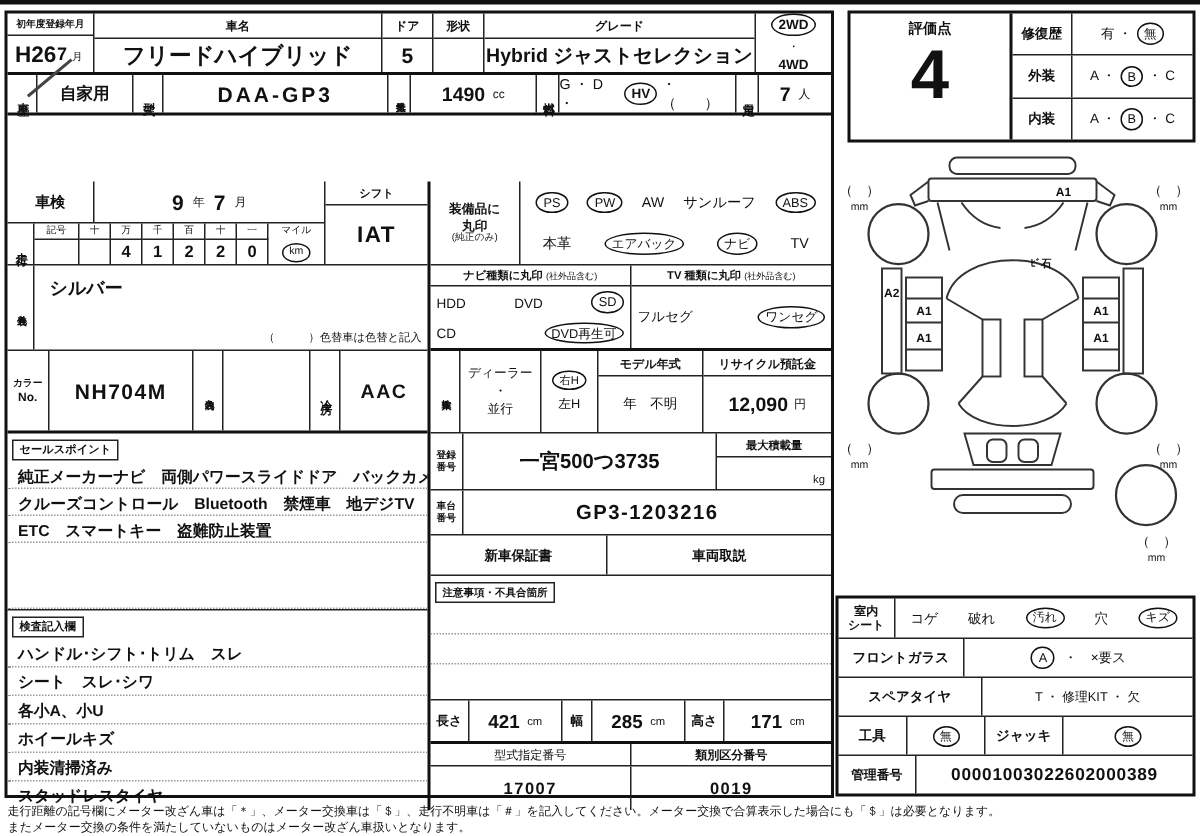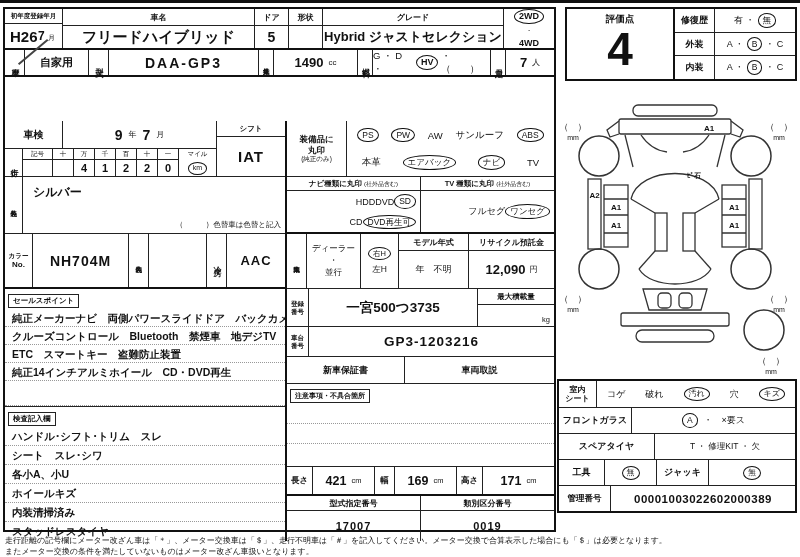--- a/index.html
+++ b/index.html
@@ -36,38 +36,38 @@
 .regmon { position:absolute; bottom:5px; right:7px; font-size:12px; font-weight:bold; }
 .regmon .u { font-size:7px; font-weight:normal; }
 .unit { font-size:8px; margin-left:5px; }
 
 .minihd { font-size:6.5px; text-align:center; border-bottom:1px solid #222; line-height:1.1; padding-top:1px; white-space:nowrap; }
 .digit { font-size:11px; font-weight:bold; }
 
 .eqrow { flex:1; display:flex; align-items:center; justify-content:space-around; font-size:9.5px; padding:0 4px; }
 .nthd { font-size:7.5px; font-weight:bold; text-align:center; border-bottom:1px solid #222; padding:2px 0 1px; white-space:nowrap; }
 .nthd .sm { font-size:6px; font-weight:normal; }
-.ntrow { flex:1; display:flex; align-items:center; justify-content:flex-end; font-size:9px; padding:0 4px; }
+.ntrow { flex:1; display:flex; align-items:center; justify-content:space-between; font-size:9px; padding:0 4px; }
 
 
 .rp { position:absolute; left:557px; top:7px; width:240px; height:525px; }
-.evalbox { margin-left:8px; height:74px; border:2px solid #111; display:flex; background:#fff; }
+.evalbox { margin-left:8px; height:88px; border:2px solid #111; display:flex; background:#fff; }
 .escore { width:108px; border-right:2px solid #111; display:flex; flex-direction:column; align-items:center; padding-top:4px; }
 .escore .elab { font-size:9.5px; font-weight:bold; }
 .escore .enum { font-size:46px; font-weight:bold; line-height:1.0; }
 .edetail { flex:1; display:flex; flex-direction:column; }
 .erow { flex:1; display:flex; align-items:stretch; }
 .erow + .erow { border-top:1px solid #222; }
 .elabel { width:40px; border-right:1px solid #222; font-size:9px; font-weight:bold; display:flex; align-items:center; justify-content:center; }
 .evalv { flex:1; display:flex; align-items:center; justify-content:center; font-size:9px; gap:3px; }
 .diag { position:absolute; top:96px; left:0; width:240px; height:292px; }
 .diag svg { width:100%; height:100%; }
 .diag text { font-family:"Liberation Sans","DejaVu Sans",sans-serif; fill:#111; }
 
-.ctable { position:absolute; top:372px; left:0; width:240px; border:2px solid #111; background:#fff; }
+.ctable { position:absolute; top:390px; left:0; width:240px; border:2px solid #111; background:#fff; }
 .crow { display:flex; align-items:stretch; min-height:26px; }
 .crow + .crow { border-top:1px solid #222; }
 .clab { border-right:1px solid #222; display:flex; flex-direction:column; align-items:center; justify-content:center; font-size:9px; font-weight:bold; line-height:1.15; }
 .cval { flex:1; display:flex; align-items:center; justify-content:space-around; font-size:9px; }
 
 .footer { position:absolute; left:5px; top:535px; width:792px; font-size:8px; line-height:1.4; white-space:nowrap; }
 </style>
 </head>
 <body>
 
@@ -216,21 +216,20 @@
               <span class="vtext">冷房</span>
             </div>
           <div class="cc" style="flex:1;font-size:13px;font-weight:bold;letter-spacing:1px">AAC</div>
         </div>
 
         <div class="col bb" style="height:118px">
           <div><span class="tag">セールスポイント</span></div>
           <div class="dline">純正メーカーナビ　両側パワースライドドア　バックカメラ</div>
           <div class="dline">クルーズコントロール　Bluetooth　禁煙車　地デジTV</div>
           <div class="dline">ETC　スマートキー　盗難防止装置</div>
-          <div class="dline">純正14インチアルミホイール　CD・DVD再生</div>
           <div class="dline" style="flex:1"></div>
         </div>
 
         <div class="col" style="flex:1">
           <div><span class="tag">検査記入欄</span></div>
           <div class="dline" style="height:19px">ハンドル･シフト･トリム　スレ</div>
           <div class="dline" style="height:19px">シート　スレ･シワ</div>
           <div class="dline" style="height:19px">各小A、小U</div>
           <div class="dline" style="height:19px">ホイールキズ</div>
           <div class="dline" style="height:19px">内装清掃済み</div>
@@ -346,33 +345,33 @@
         </div>
 
         <div style="height:29px;display:flex" class="bb2">
           <div class="cc br" style="width:26px;font-size:8.5px;font-weight:bold">長さ</div>
           <div class="cc br" style="width:62px">
               <span style="font-size:12.5px;font-weight:bold">421</span>
               <span class="unit" style="font-size:7.5px">cm</span>
             </div>
           <div class="cc br" style="width:20px;font-size:8.5px;font-weight:bold">幅</div>
           <div class="cc br" style="width:62px">
-              <span style="font-size:12.5px;font-weight:bold">169</span>
+              <span style="font-size:12.5px;font-weight:bold">285</span>
               <span class="unit" style="font-size:7.5px">cm</span>
             </div>
           <div class="cc br" style="width:26px;font-size:8.5px;font-weight:bold">高さ</div>
           <div class="cc" style="flex:1">
               <span style="font-size:12.5px;font-weight:bold">171</span>
               <span class="unit" style="font-size:7.5px">cm</span>
             </div>
         </div>
 
         <div class="col" style="flex:1">
           <div style="display:flex;height:15px" class="bb">
-            <div class="cc br" style="flex:1;font-size:8px;font-weight:bold">型式指定番号</div>
+            <div class="cc br" style="flex:1;font-size:8px;font-weight:normal">型式指定番号</div>
             <div class="cc" style="flex:1;font-size:8px;font-weight:bold">類別区分番号</div>
           </div>
           <div style="display:flex;flex:1">
             <div class="cc br" style="flex:1;font-size:11px;font-weight:bold;letter-spacing:1px">17007</div>
             <div class="cc" style="flex:1;font-size:11px;font-weight:bold;letter-spacing:1px">0019</div>
           </div>
         </div>
       </div>
     </div>
   </div>
@@ -477,21 +476,21 @@
         </div>
         <div class="cval">
           <span>コゲ</span>
           <span>破れ</span>
           <span class="circ" style="font-size:8px">汚れ</span>
           <span>穴</span>
           <span class="circ" style="font-size:8px">キズ</span>
         </div>
       </div>
       <div class="crow">
-        <div class="clab" style="width:73px">フロントガラス</div>
+        <div class="clab" style="width:84px">フロントガラス</div>
         <div class="cval" style="justify-content:center;gap:6px">
           <span class="circ" style="font-size:8.5px">A</span>
           <span>・　×要ス</span>
         </div>
       </div>
       <div class="crow">
         <div class="clab" style="width:96px">スペアタイヤ</div>
         <div class="cval" style="justify-content:center;font-size:8.5px">T ・ 修理KIT ・ 欠</div>
       </div>
       <div class="crow">

